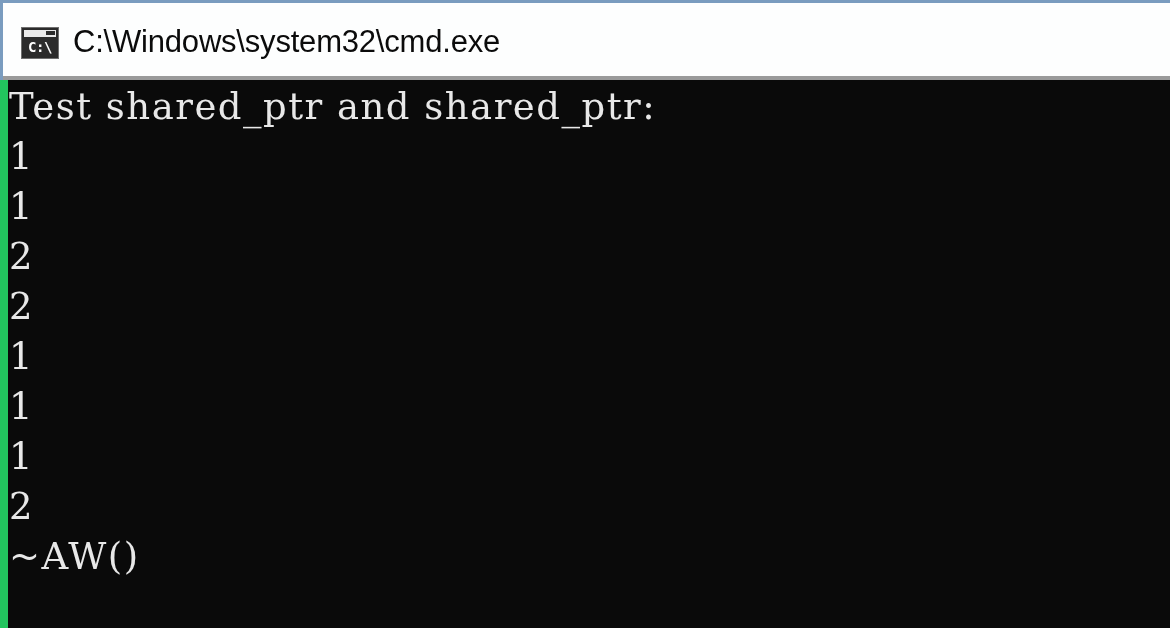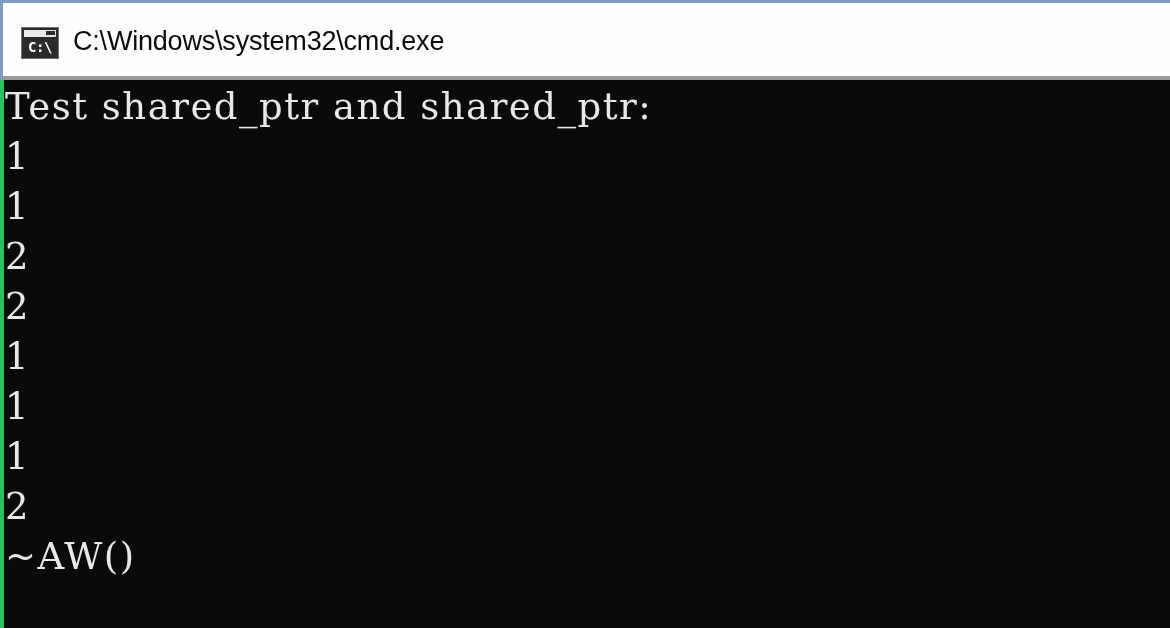--- a/index.html
+++ b/index.html
@@ -88,36 +88,36 @@
     font-family: "DejaVu Sans Mono", monospace;
     font-size: 14px;
     font-weight: bold;
     line-height: 21px;
     text-align: center;
     letter-spacing: -0.5px;
   }
 
   .title-text {
     font-family: "Liberation Sans", sans-serif;
-    font-size: 27px;
+    font-size: 31px;
     color: #0b0b0b;
     white-space: nowrap;
     letter-spacing: -0.2px;
   }
 
   
   .console {
     position: absolute;
     left: 0;
     top: 80px;
     width: 1170px;
     height: 548px;
     background: #0a0a0a;
     box-sizing: border-box;
-    border-left: 4px solid #22c55e;
+    border-left: 8px solid #22c55e;
     overflow: hidden;
   }
   .console-lines {
     position: absolute;
     left: 0;
     top: 2px;
     width: 100%;
   }
   .cline {
     font-family: "DejaVu Serif", "Liberation Serif", serif;

